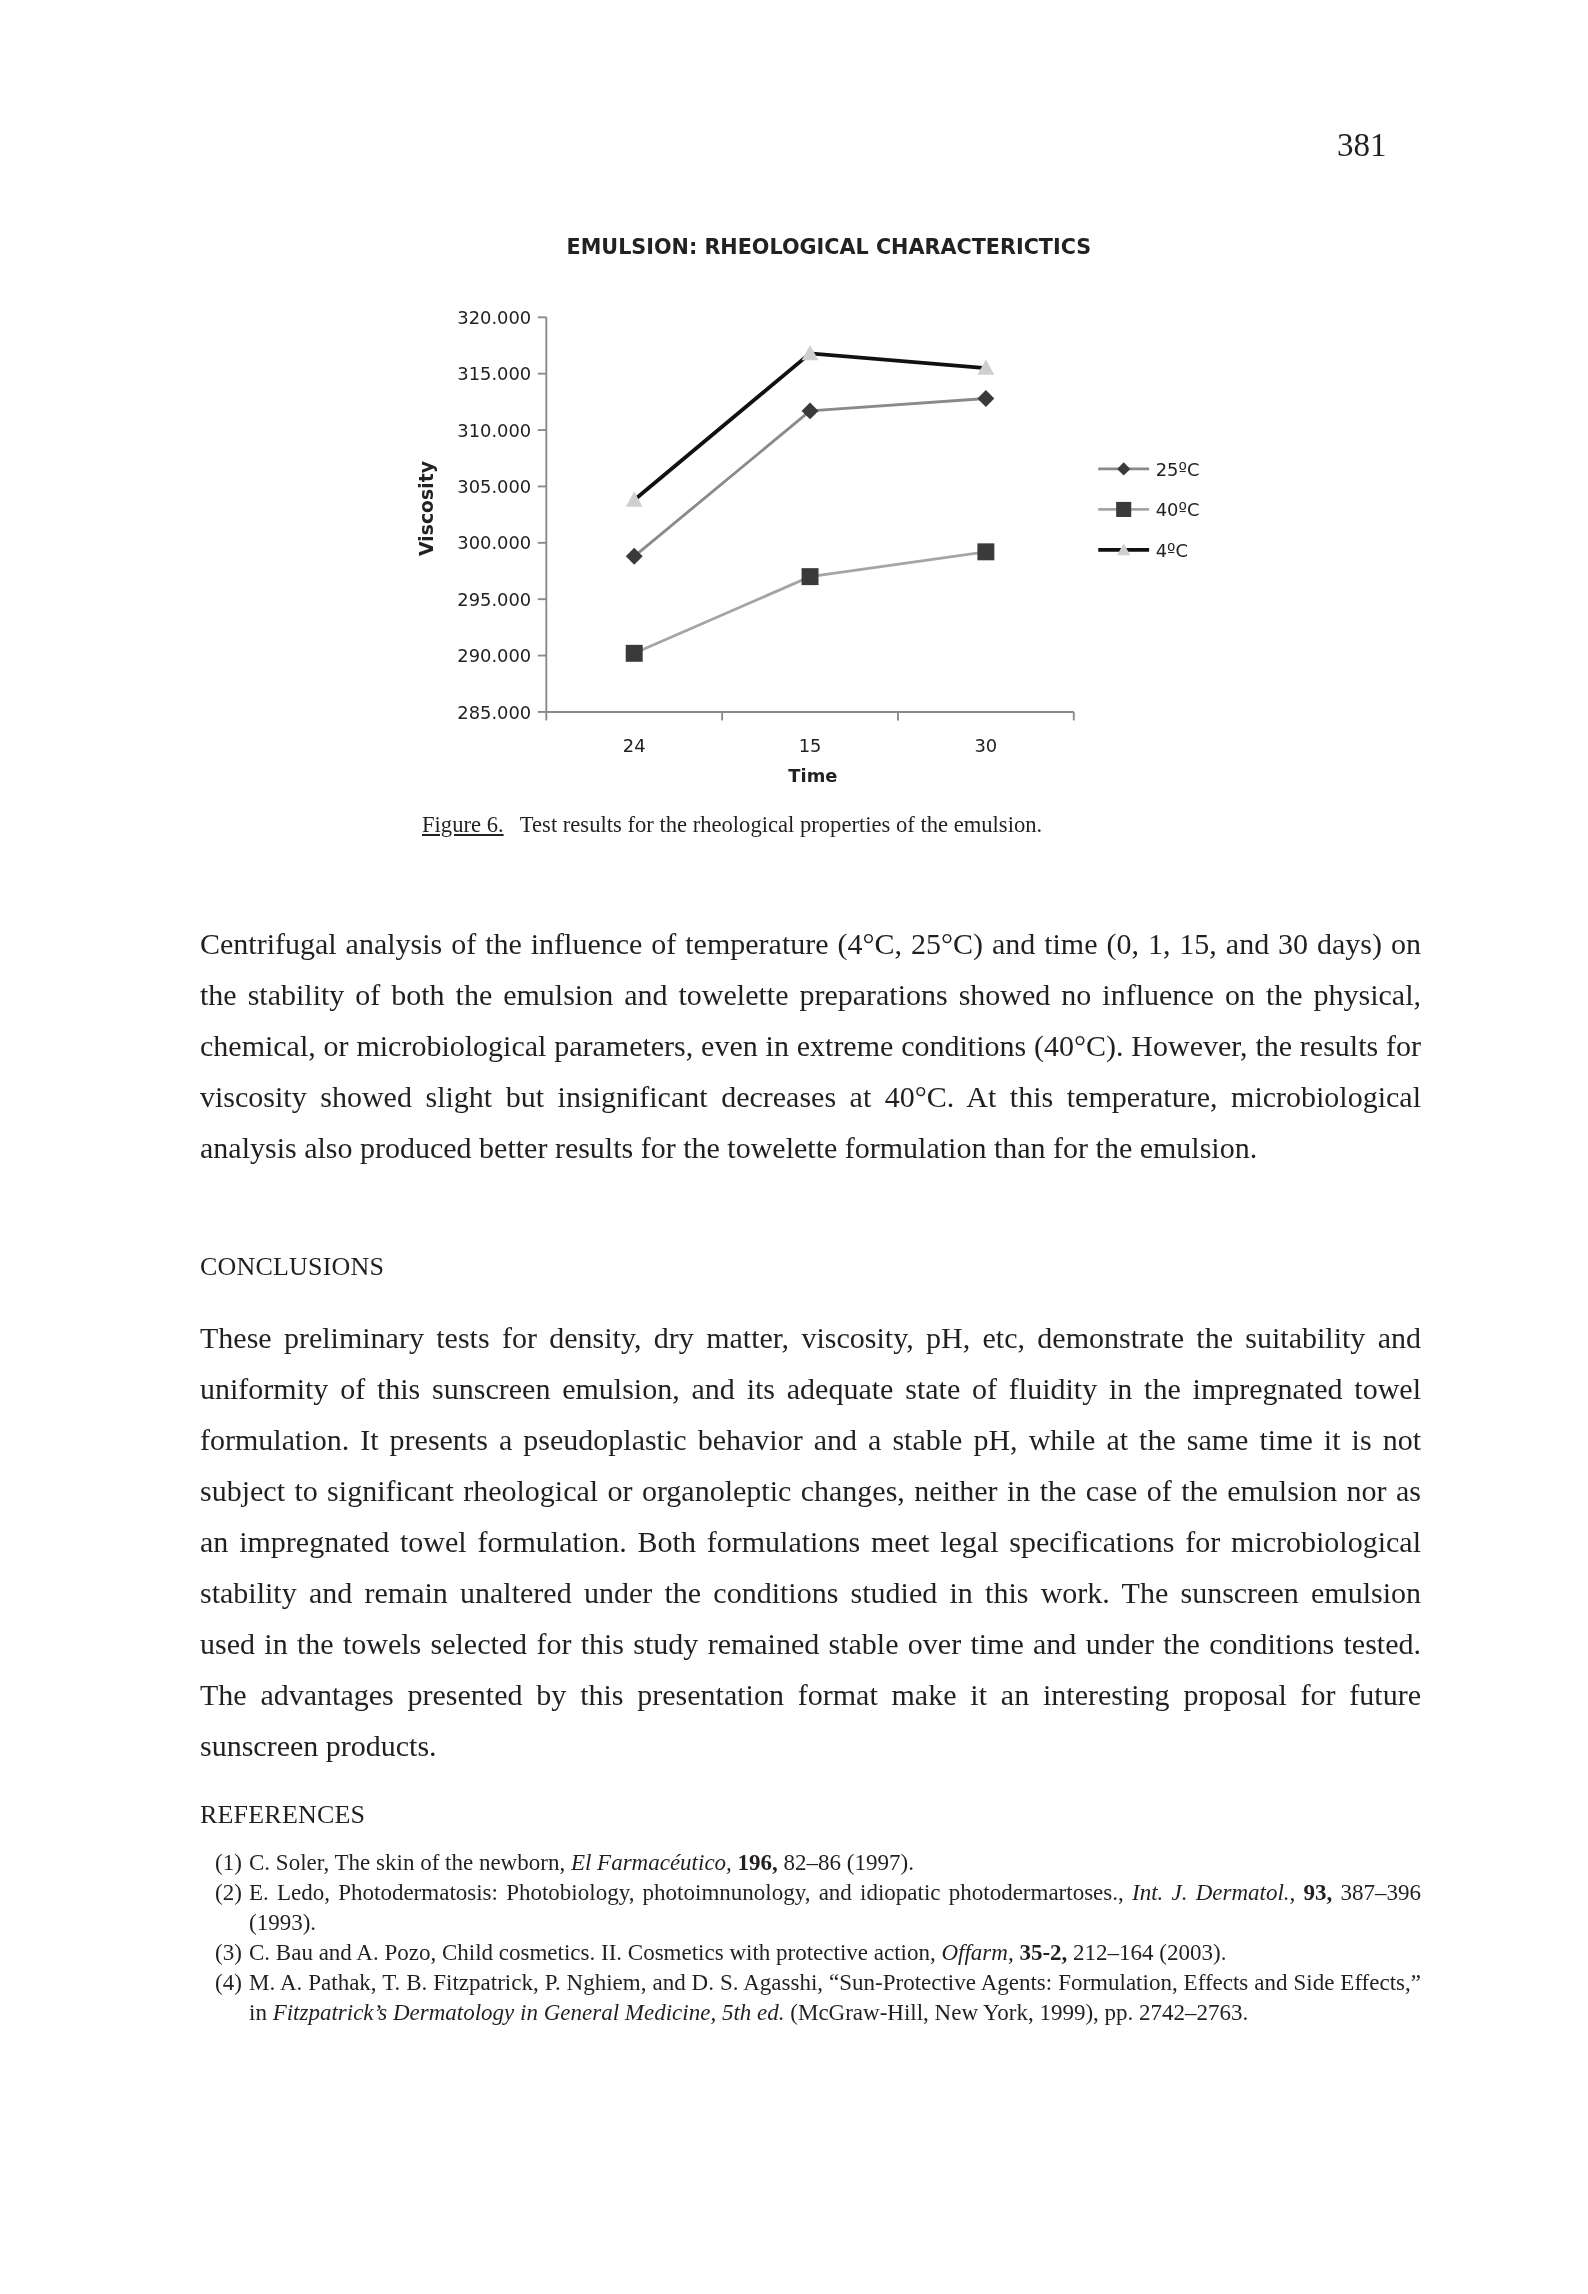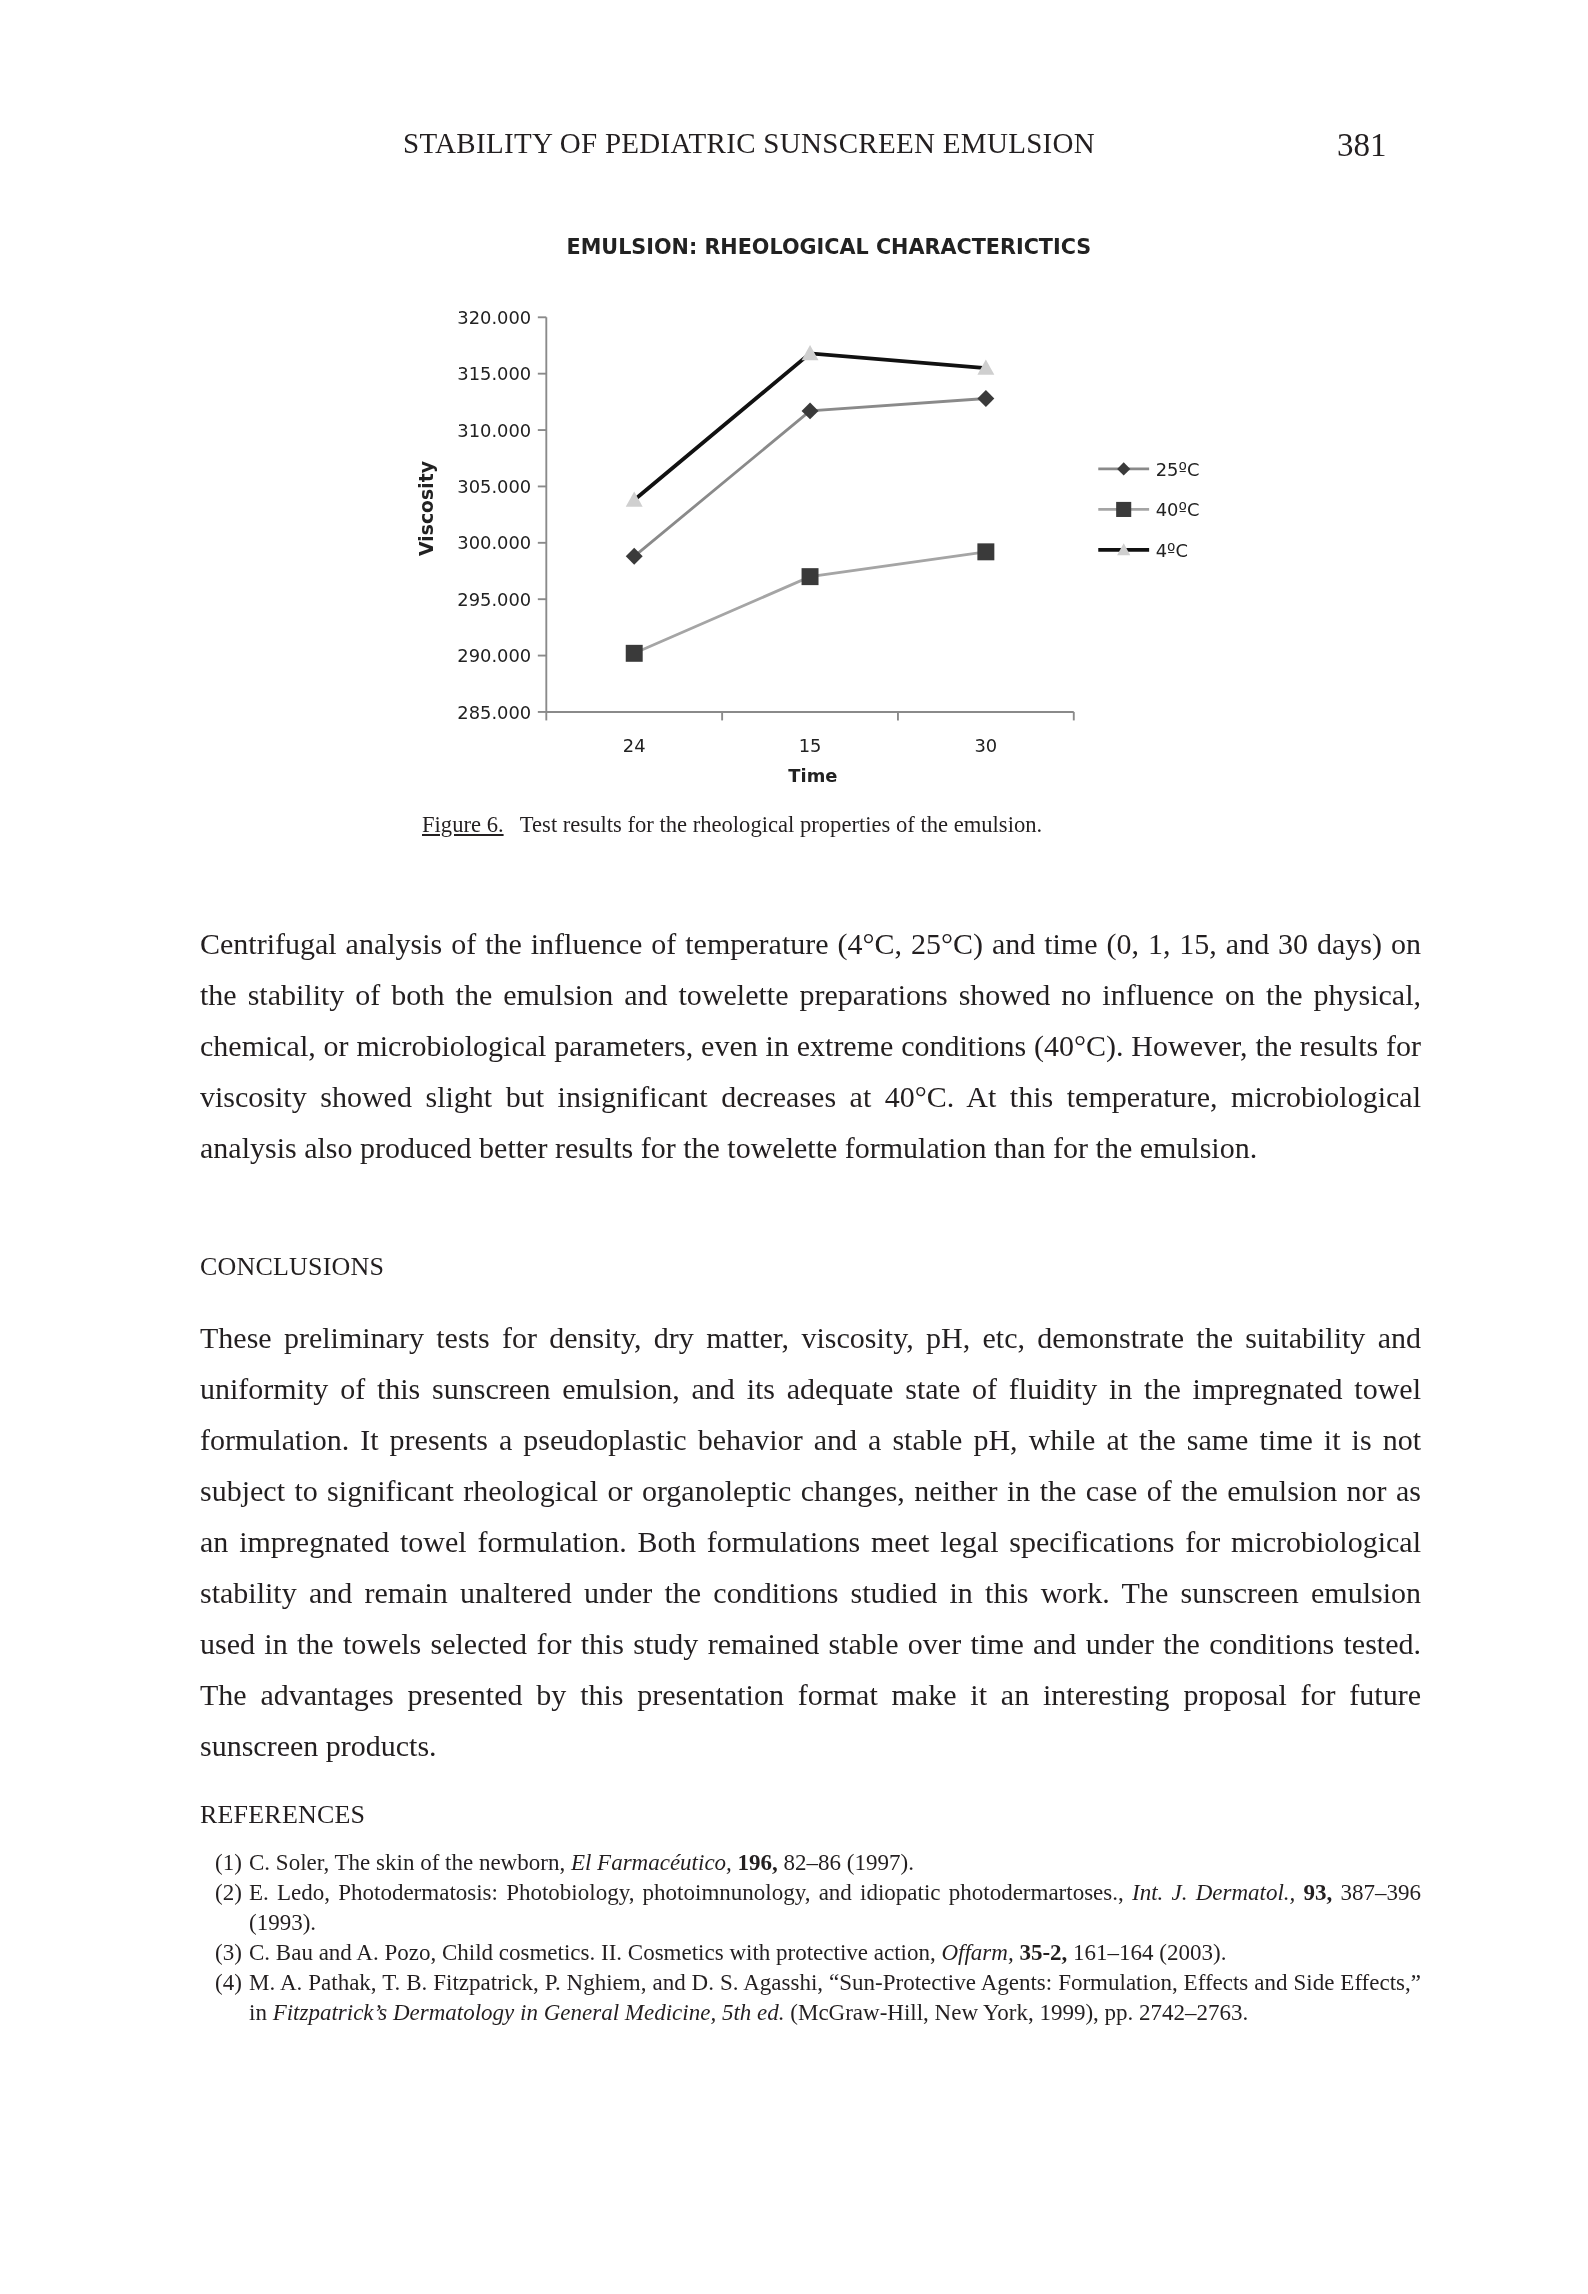--- a/index.html
+++ b/index.html
@@ -24,21 +24,20 @@
   .refs { position: absolute; left: 200px; top: 1848px; width: 1221px; font-size: 23px; line-height: 30px; }
   .ref { position: relative; padding-left: 49px; text-align: justify; margin: 0; }
   .ref .num { position: absolute; left: 15px; top: 0; }
   .ref i { font-style: italic; }
   .ref b { font-weight: bold; }
 </style>
 </head>
 <body>
 
 <div class="running-head serif">
-  <span class="running-title">STABILITY OF PEDIATRIC SUNSCREEN EMULSION</span>
   <span class="page-number">381</span>
 </div>
 
 <div class="chart-wrap">
   <svg id="chart-svg" width="1589" height="603" viewBox="0 220 1687 640" xmlns="http://www.w3.org/2000/svg">
     <text id="chart-title" class="sans" x="880" y="270" text-anchor="middle" font-size="22" font-weight="bold" fill="#222">EMULSION: RHEOLOGICAL CHARACTERICTICS</text>
     <g id="y-axis">
         <line x1="580" y1="337" x2="580" y2="756" stroke="#8a8a8a" stroke-width="2"></line>
         <line x1="571" y1="337" x2="580" y2="337" stroke="#8a8a8a" stroke-width="2"></line>
         <text x="564" y="344" text-anchor="end" font-size="19" fill="#222" font-family="DejaVu Sans, sans-serif">320.000</text>
@@ -125,19 +124,19 @@
 
 <div class="section-heading serif" style="top: 1800px;">REFERENCES</div>
 <div class="refs serif">
   <p class="ref">
     <span class="num">(1)</span><span>C. Soler, The skin of the newborn, </span><i>El Farmacéutico,</i> <b>196,</b><span> 82–86 (1997).</span>
   </p>
   <p class="ref">
     <span class="num">(2)</span><span>E. Ledo, Photodermatosis: Photobiology, photoimnunology, and idiopatic photodermartoses., </span><i>Int. J. Dermatol.,</i> <b>93,</b><span> 387–396 (1993).</span>
   </p>
   <p class="ref">
-    <span class="num">(3)</span><span>C. Bau and A. Pozo, Child cosmetics. II. Cosmetics with protective action, </span><i>Offarm,</i> <b>35-2,</b><span> 161–164 (2003).</span>
+    <span class="num">(3)</span><span>C. Bau and A. Pozo, Child cosmetics. II. Cosmetics with protective action, </span><i>Offarm,</i> <b>35-2,</b><span> 212–164 (2003).</span>
   </p>
   <p class="ref">
     <span class="num">(4)</span><span>M. A. Pathak, T. B. Fitzpatrick, P. Nghiem, and D. S. Agasshi, “Sun-Protective Agents: Formulation, Effects and Side Effects,” in </span><i>Fitzpatrick’s Dermatology in General Medicine, 5th ed.</i><b></b><span> (McGraw-Hill, New York, 1999), pp. 2742–2763.</span>
   </p>
 </div>
 
 
 </body></html>

